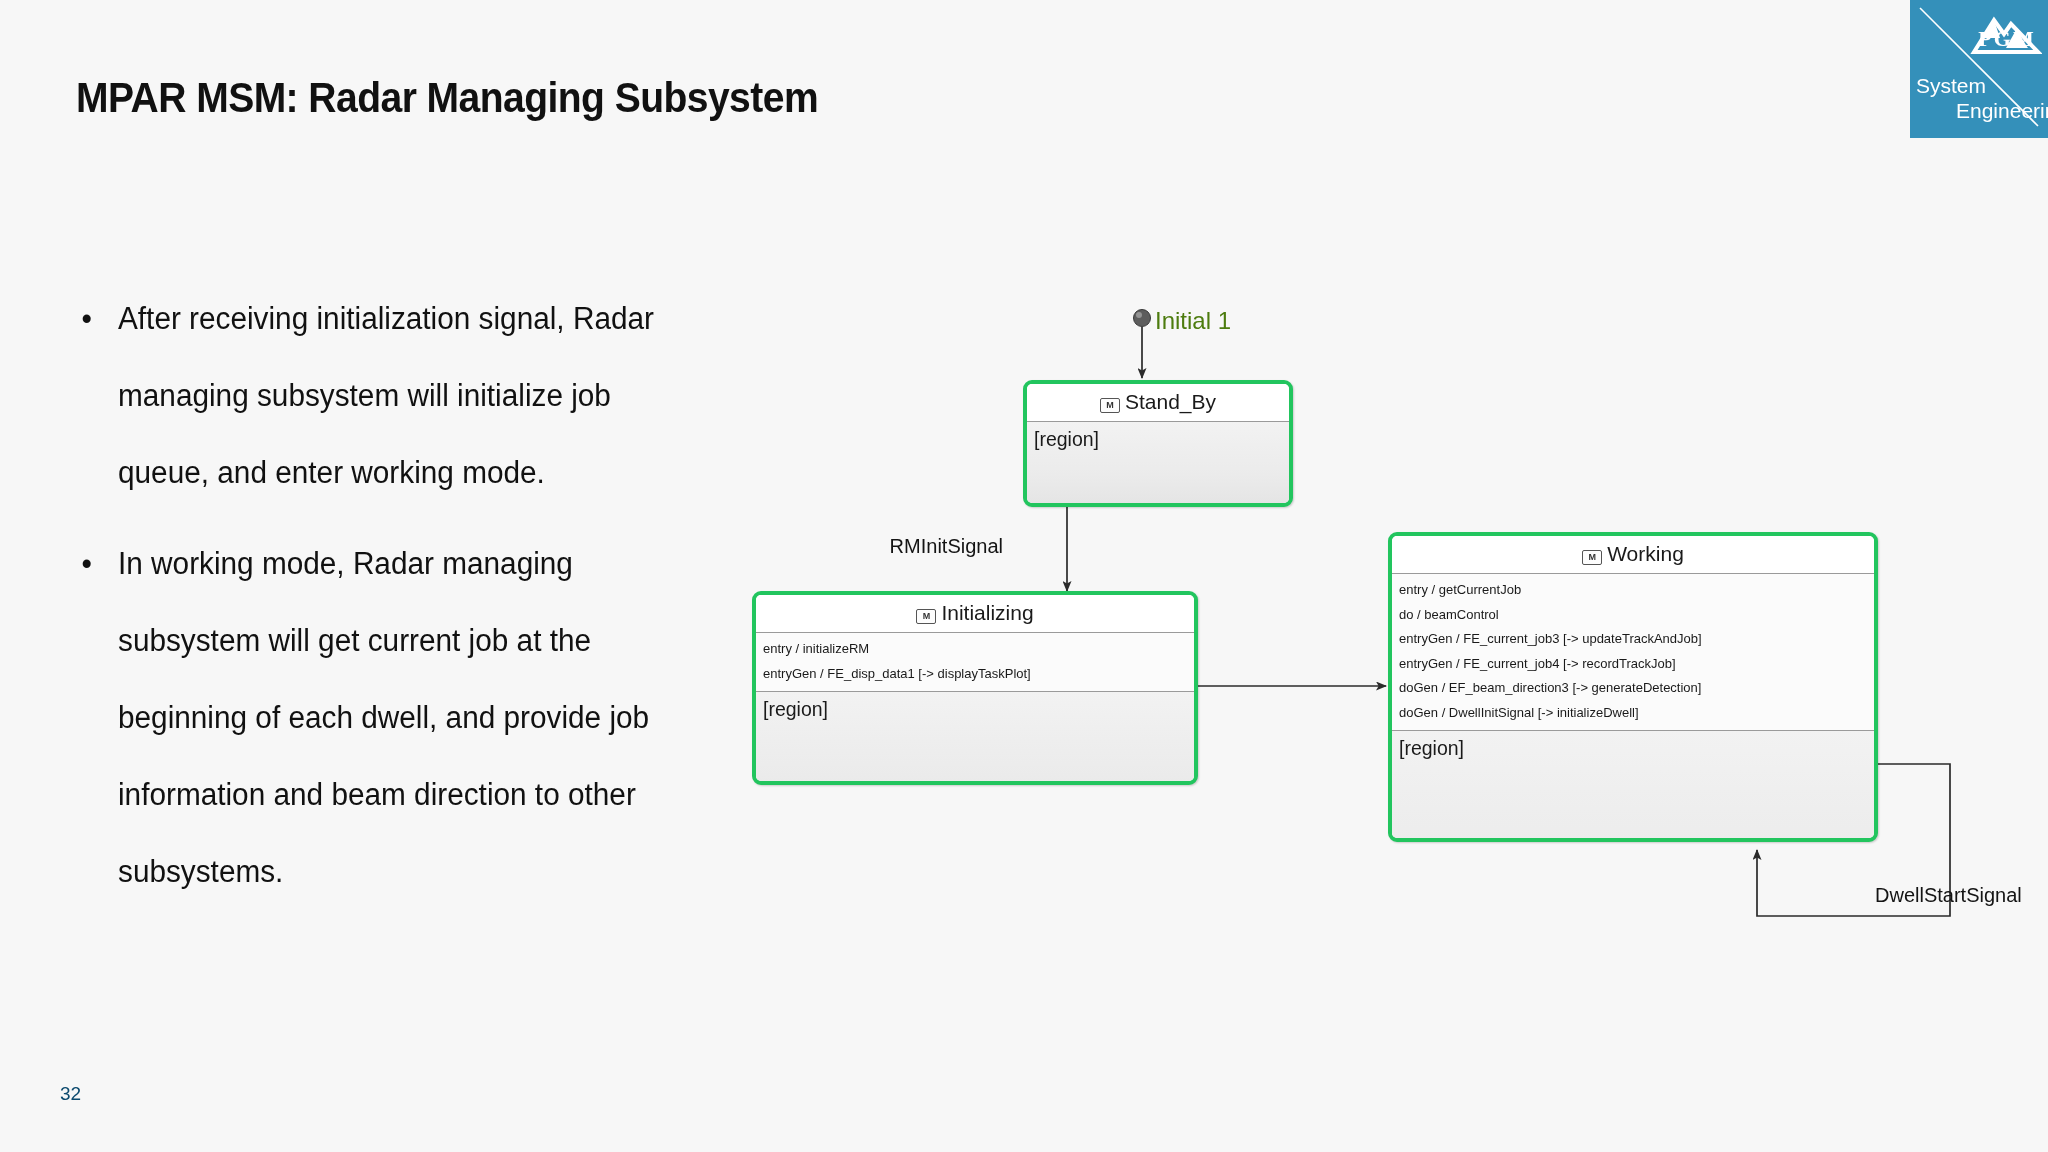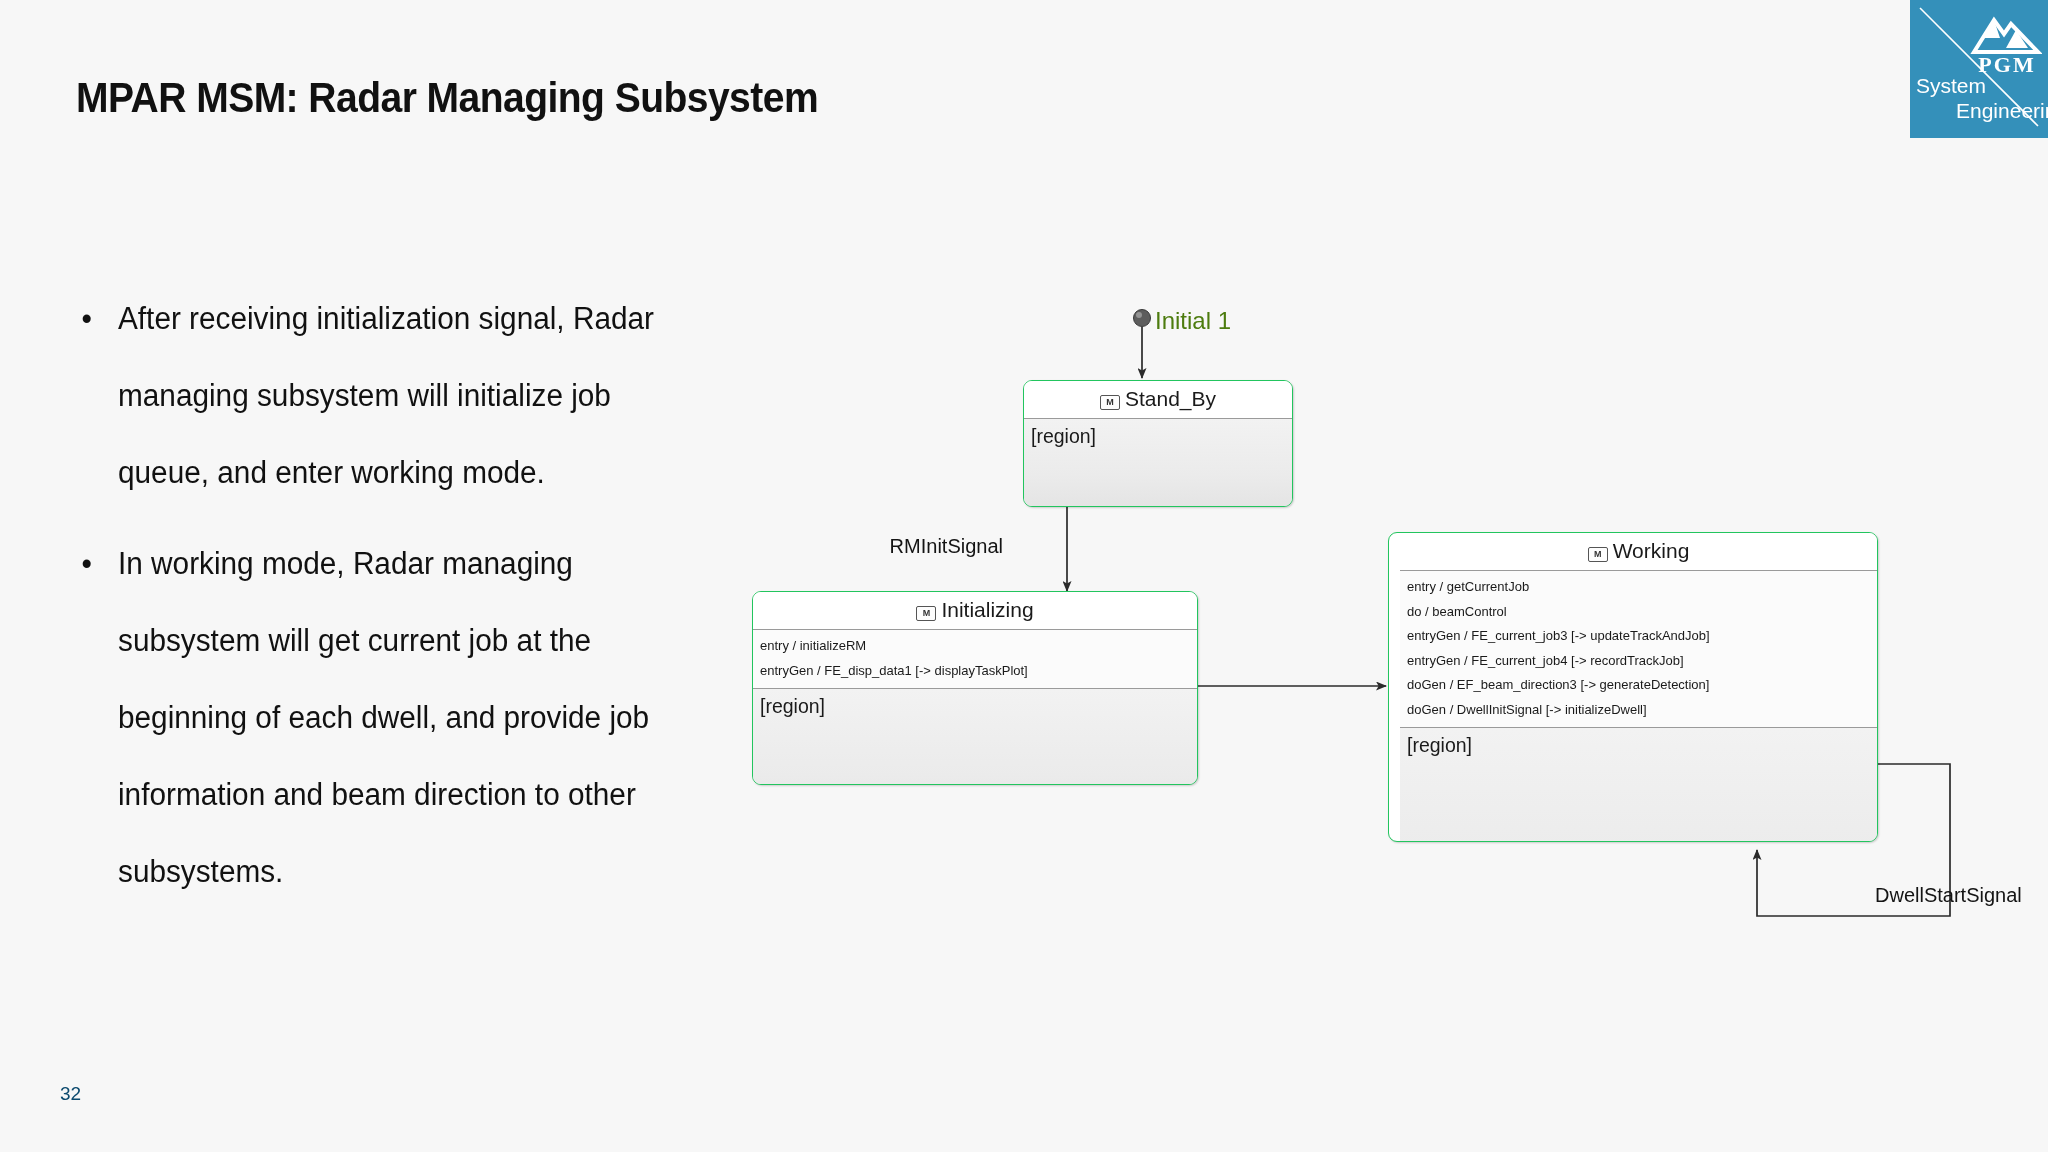--- a/index.html
+++ b/index.html
@@ -36,21 +36,21 @@
   #logo .pgm-mark {
     position: absolute;
     left: 60px;
     top: 8px;
     width: 72px;
     height: 50px;
   }
   #logo .pgm-text {
     position: absolute;
     left: 58px;
-    top: 54px;
+    top: 28px;
     width: 78px;
     text-align: center;
     color: #ffffff;
     font-weight: bold;
     font-size: 22px;
     letter-spacing: 2px;
     font-family: "Liberation Serif", serif;
     line-height: 1;
   }
   #logo .logo-line1, #logo .logo-line2 {
@@ -108,21 +108,21 @@
     position: absolute;
     left: 0;
     top: 0;
     width: 2048px;
     height: 1152px;
     pointer-events: none;
   }
 
   .state-box {
     position: absolute;
-    border: 1px solid #22c55e;
+    border: 4px solid #22c55e;
     border-radius: 9px;
     background: #ffffff;
     box-shadow: 1px 1px 2px rgba(0,0,0,0.18);
     overflow: hidden;
     box-sizing: border-box;
   }
   .state-header {
     text-align: center;
     font-size: 21px;
     color: #1a1a1a;
@@ -253,21 +253,21 @@
     <div class="state-header">
       <span class="m-badge">M</span><span>Initializing</span>
     </div>
     <div class="state-actions">
       <div>entry / initializeRM</div>
       <div>entryGen / FE_disp_data1 [-&gt; displayTaskPlot]</div>
     </div>
     <div class="state-region">[region]</div>
   </div>
 
-  <div class="state-box" style="left:1388px; top:532px; width:490px; height:310px;padding-left:11px;">
+  <div class="state-box" style="left:1388px; top:532px; width:490px; height:310px;">
     <div class="state-header">
       <span class="m-badge">M</span><span>Working</span>
     </div>
     <div class="state-actions">
       <div>entry / getCurrentJob</div>
       <div>do / beamControl</div>
       <div>entryGen / FE_current_job3 [-&gt; updateTrackAndJob]</div>
       <div>entryGen / FE_current_job4 [-&gt; recordTrackJob]</div>
       <div>doGen / EF_beam_direction3 [-&gt; generateDetection]</div>
       <div>doGen / DwellInitSignal [-&gt; initializeDwell]</div>

